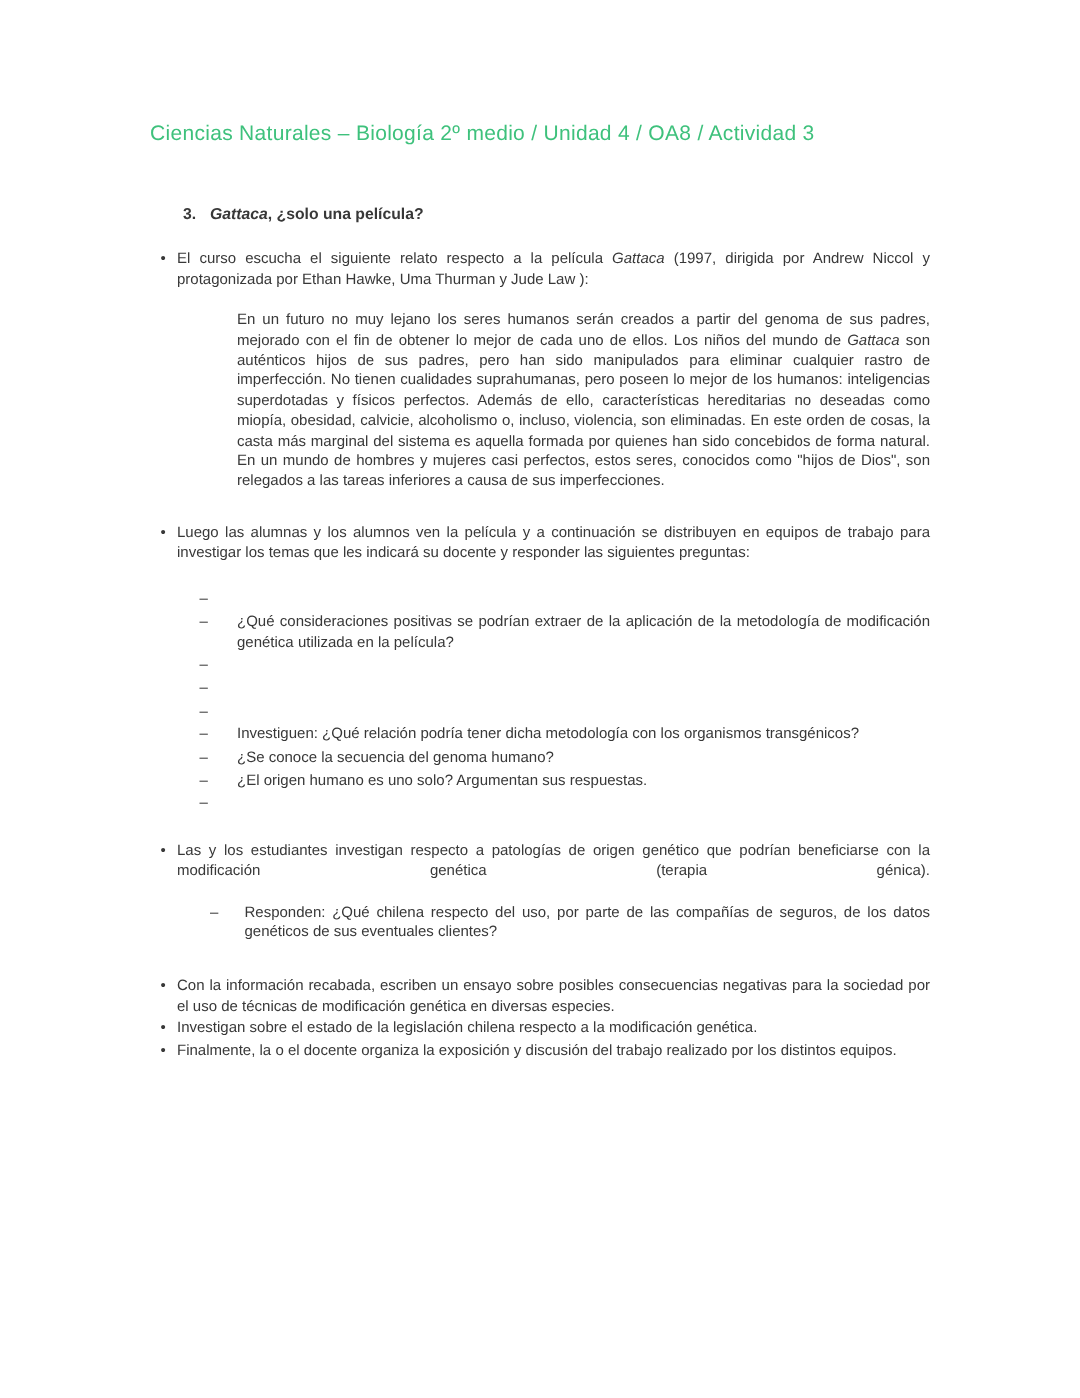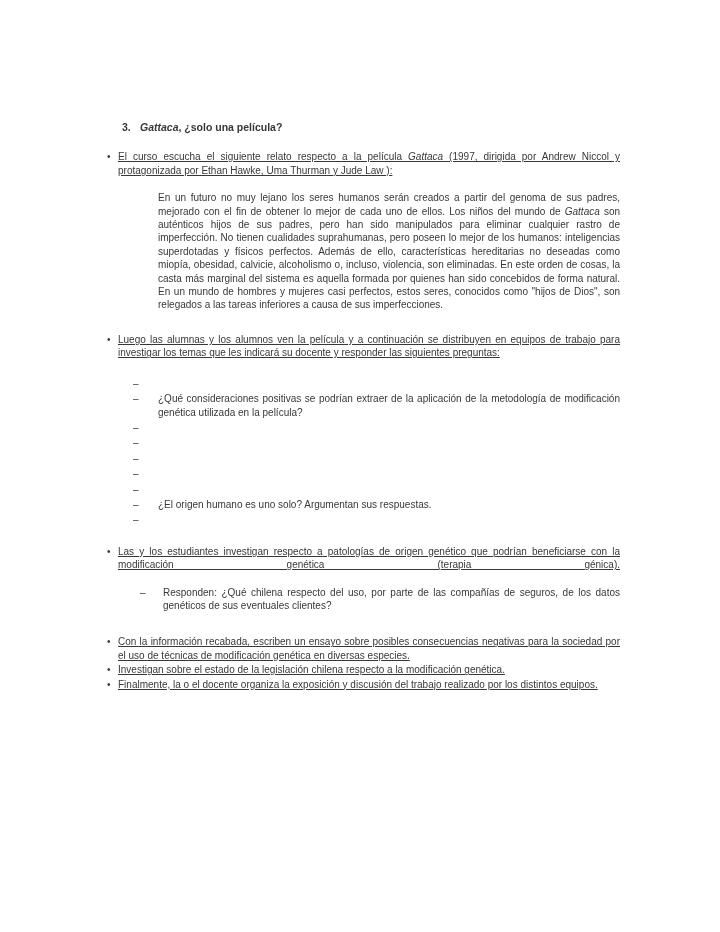--- a/index.html
+++ b/index.html
@@ -30,21 +30,21 @@
     font-weight: bold;
     line-height: 13.4px;
   }
   .activity-heading .num { width: 18px; flex: none; }
 
   .body-text { font-size: 10px; line-height: 13.4px; }
 
   
   .b-row { display: flex; margin-top: 16px; }
   .b-mark { flex: none; width: 18px; padding-left: 7px; font-size: 10px; line-height: 13.4px; }
-  .b-text { flex: 1; text-align: justify; text-decoration: underline; }
+  .b-text { flex: 1; text-align: justify; }
 
   
   .quote-para {
     margin: 14px 0 0 58px;
     text-align: justify;
   }
 
   
   .d-list { margin-top: 17px; }
   .d-row { display: flex; padding-left: 33px; margin-bottom: 2px; }
@@ -62,20 +62,21 @@
   .force-just { text-align: justify; text-align-last: justify; }
 
   .mt-group { margin-top: 21px; }
   .mt-path  { margin-top: 18px; }
 </style>
 </head>
 <body>
 
 <div class="page">
 
+  <h1 class="doc-title">Ciencias Naturales – Biología 2º medio / Unidad 4 / OA8 / Actividad 3</h1>
 
   <div class="activity-heading">
     <span class="num">3.</span>
     <span><i>Gattaca</i>, ¿solo una película?</span>
   </div>
 
   <div class="body-text">
 
     <div class="b-row">
       <span class="b-mark">•</span>
@@ -101,23 +102,25 @@
         <span class="d-mark">–</span>
       </div>
       <div class="d-row">
         <span class="d-mark">–</span>
       </div>
       <div class="d-row">
         <span class="d-mark">–</span>
       </div>
       <div class="d-row">
         <span class="d-mark">–</span>
+        <div class="d-text">Investiguen: ¿Qué relación podría tener dicha metodología con los organismos transgénicos?</div>
       </div>
       <div class="d-row">
         <span class="d-mark">–</span>
+        <div class="d-text">¿Se conoce la secuencia del genoma humano?</div>
       </div>
       <div class="d-row">
         <span class="d-mark">–</span>
         <div class="d-text">¿El origen humano es uno solo? Argumentan sus respuestas.</div>
       </div>
       <div class="d-row">
         <span class="d-mark">–</span>
       </div>
     </div>
 

